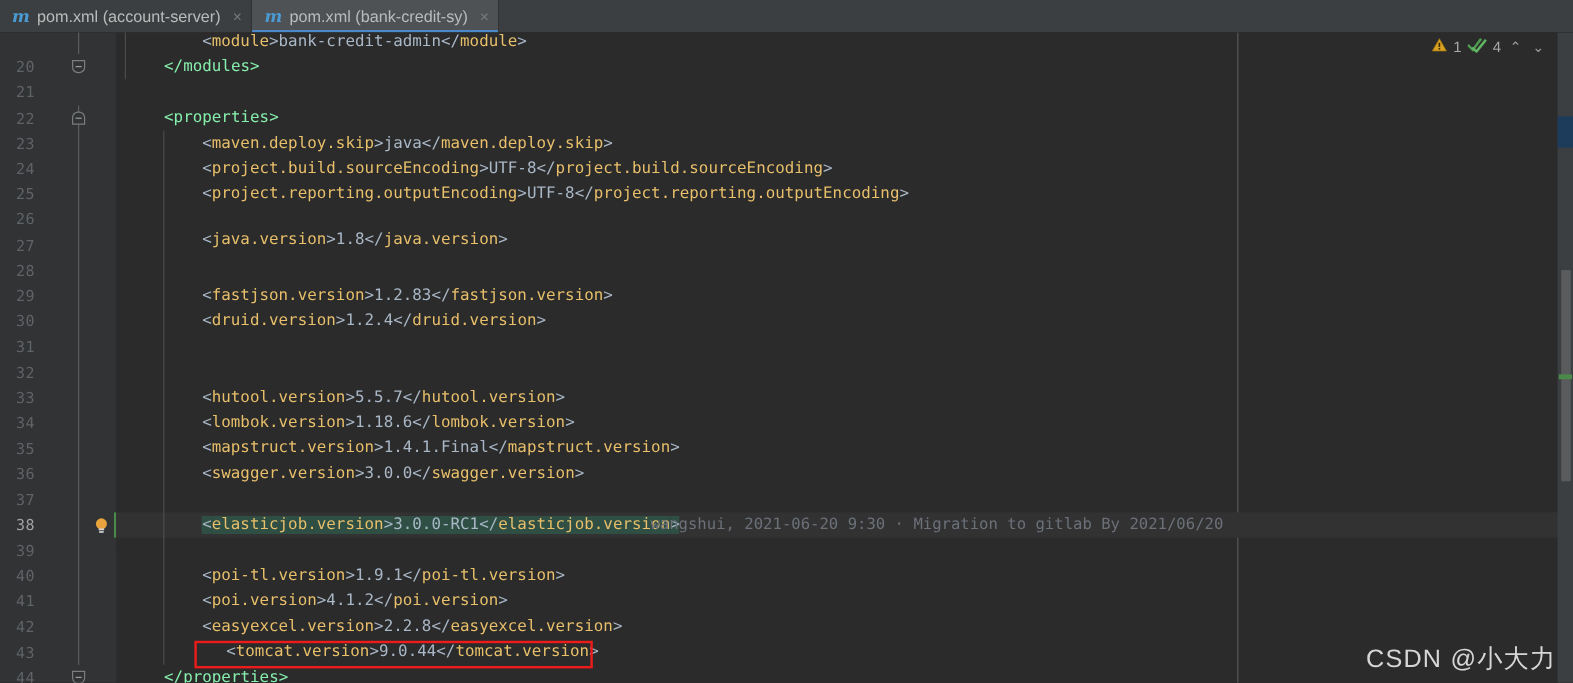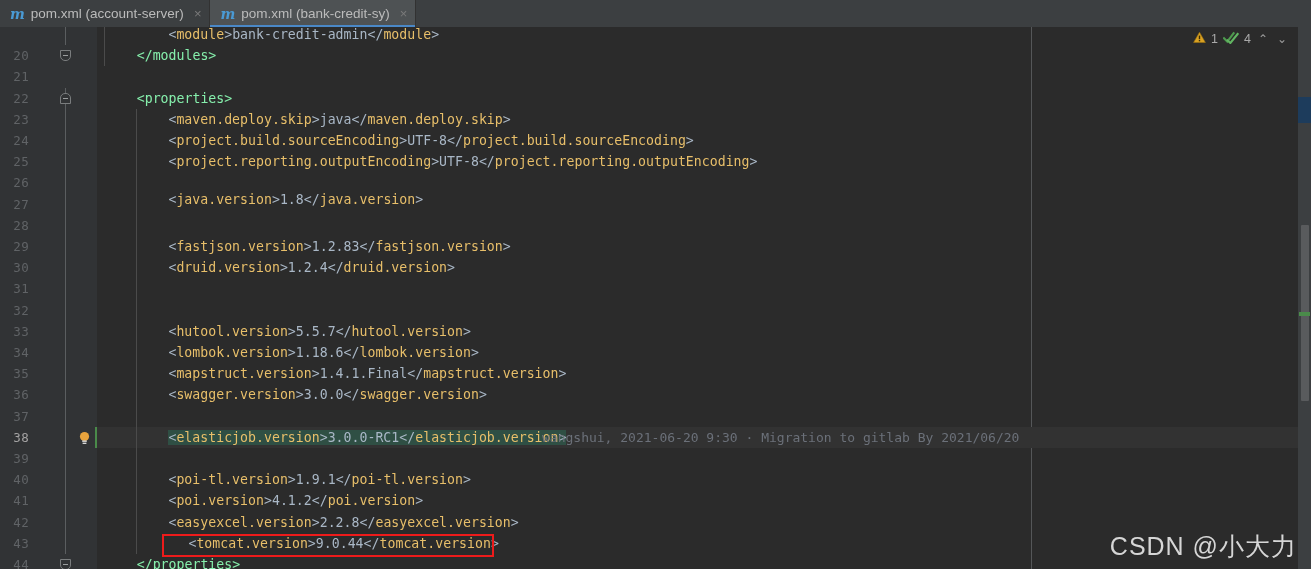--- a/index.html
+++ b/index.html
@@ -160,21 +160,21 @@
   #scroll-thumb{
     position:absolute; left:3px; width:8px;
     background:#595b5d; border-radius:1px;
   }
   .sb-mark{ position:absolute; }
 
   
   #watermark{
     position:absolute; right:14px; bottom:6px;
     font-family:"Liberation Sans", sans-serif;
-    font-size:25px; color:#d6d6d6;
+    font-size:21px; color:#d6d6d6;
     letter-spacing:1px;
     white-space:nowrap;
   }
 </style>
 </head>
 <body>
 
 <div id="tabbar">
   <div class="tab inactive">
     <span class="maven-icon">m</span>

